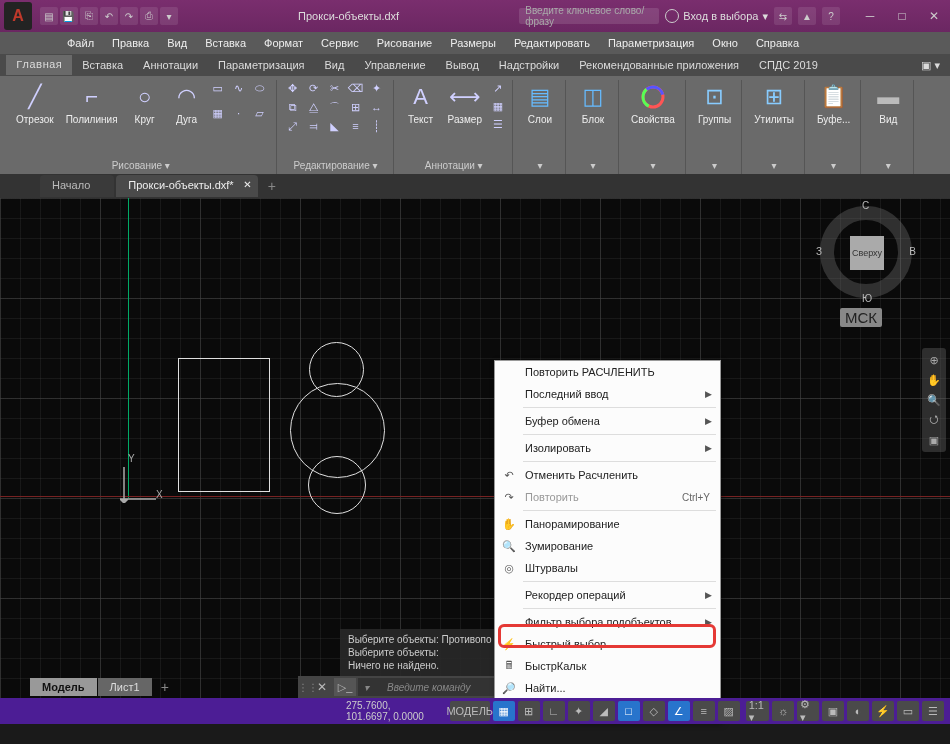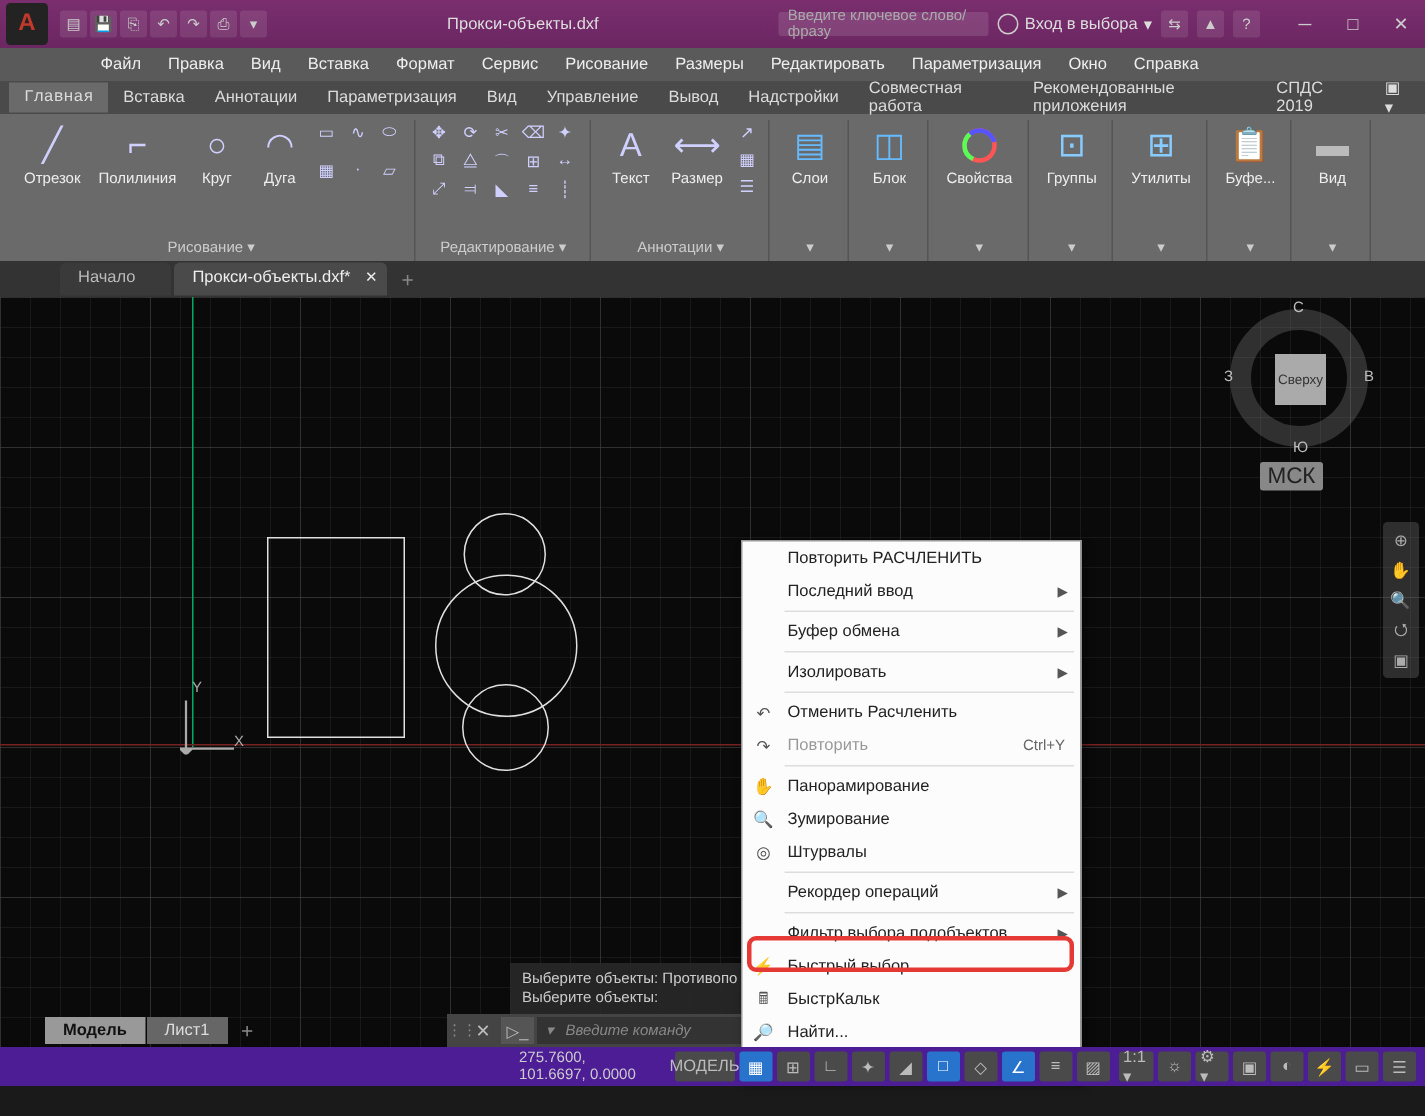--- a/index.html
+++ b/index.html
@@ -152,21 +152,20 @@
 
 <div class="ribbon-tabs">
   <div class="rtab active">Главная</div>
   <div class="rtab">Вставка</div>
   <div class="rtab">Аннотации</div>
   <div class="rtab">Параметризация</div>
   <div class="rtab">Вид</div>
   <div class="rtab">Управление</div>
   <div class="rtab">Вывод</div>
   <div class="rtab">Надстройки</div>
-  <div class="rtab">Совместная работа</div>
   <div class="rtab">Рекомендованные приложения</div>
   <div class="rtab">СПДС 2019</div>
   <div style="flex:1"></div>
   <div class="rtab">▣ ▾</div>
 </div>
 
 <div class="ribbon-body">
   <div class="rpanel">
     <div class="icons">
       <div class="rbig">
@@ -328,27 +327,28 @@
     <div class="nav-btn">✋</div>
     <div class="nav-btn">🔍</div>
     <div class="nav-btn">⭯</div>
     <div class="nav-btn">▣</div>
   </div>
 </div>
 
 <div class="cmdline-history">
   <div>Выберите объекты: Противопо</div>
   <div>Выберите объекты:</div>
+  <div>Ничего не найдено.</div>
 </div>
 
 <div class="cmdline">
   <div class="cmd-handle">⋮⋮</div>
   <div class="cmd-x">✕</div>
   <div class="cmd-icon">▷_</div>
-  <div class="cmd-input">▾ <span style="margin-left:8px">Введите команду</span></div>
+  <div class="cmd-input">▾ <span style="margin-left:18px">Введите команду</span></div>
 </div>
 
 <div class="layouttabs">
   <div class="ltab active">Модель</div>
   <div class="ltab">Лист1</div>
   <div class="ltab-add">+</div>
 </div>
 
 <div class="ctx">
   <div class="ctx-item">

